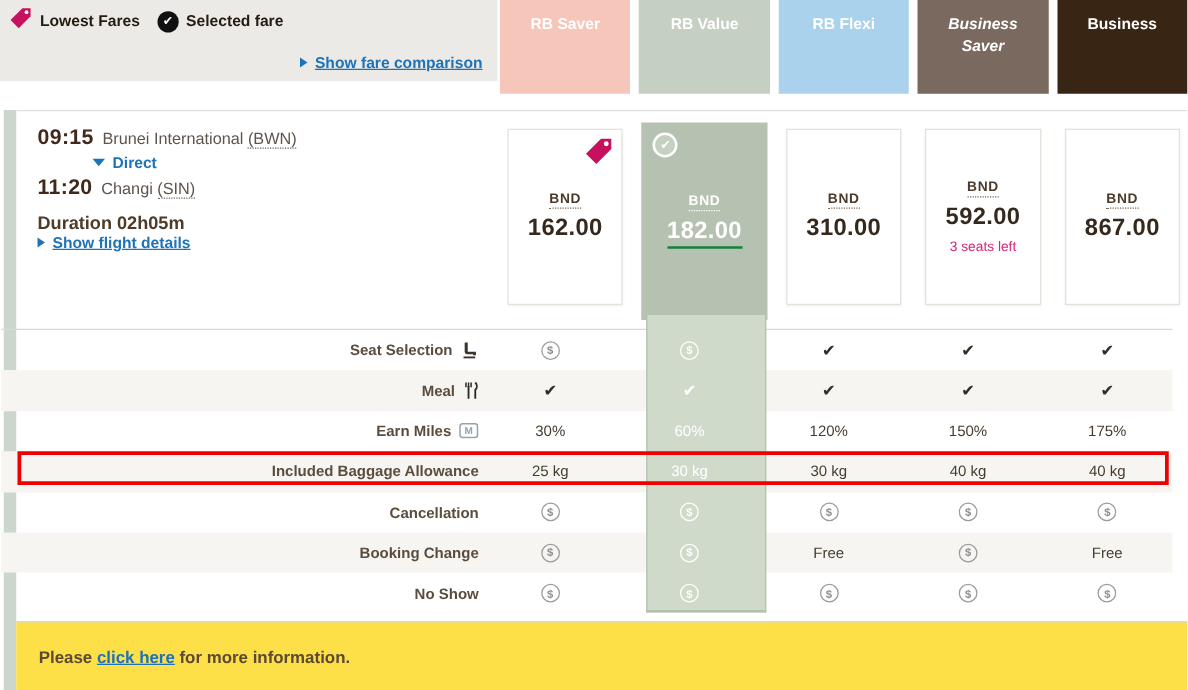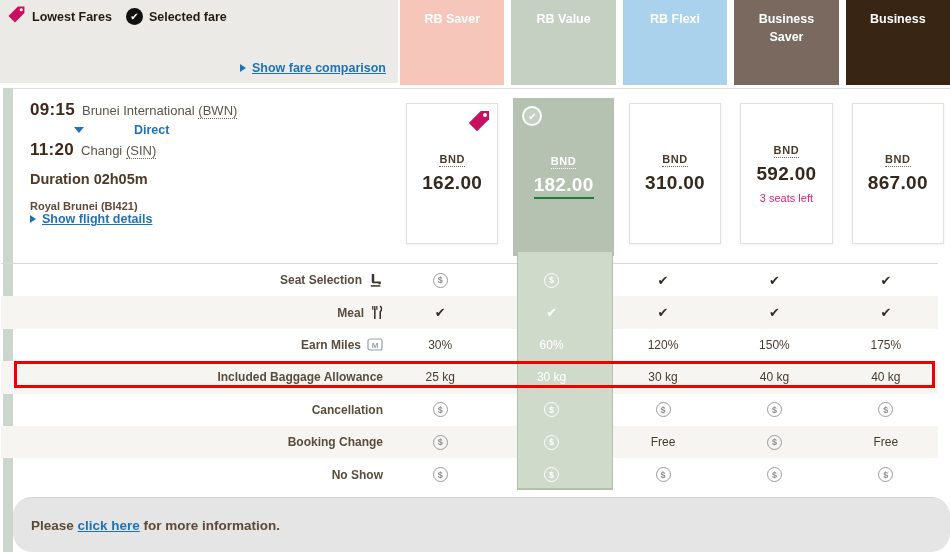--- a/index.html
+++ b/index.html
@@ -1,41 +1,41 @@
 <!DOCTYPE html>
 <html><head>
 <meta charset="utf-8">
 <style>
   * { margin:0; padding:0; box-sizing:border-box; }
   html,body { width:950px; height:552px; background:#fff; font-family:"Liberation Sans",sans-serif; position:relative; overflow:hidden; }
 
   
-  .header-left { position:absolute; left:0; top:0; width:398px; height:83px; background:#eceae6; }
+  .header-left { position:absolute; left:0; top:0; width:398px; height:65px; background:#eceae6; }
   .legend { position:absolute; left:7px; top:5px; display:flex; align-items:center; gap:6px; }
   .legend-label { font-size:12.5px; font-weight:bold; color:#241c12; }
   .legend-check { width:17px; height:17px; border-radius:50%; background:#111; color:#fff; font-size:10px;
                   display:flex; align-items:center; justify-content:center; margin-left:8px; }
   .compare-link-row { position:absolute; right:12px; bottom:8px; display:flex; align-items:center; gap:6px; }
   .tri-right { width:0; height:0; border-top:4px solid transparent; border-bottom:4px solid transparent; border-left:6px solid #1e73b8; }
   .tri-down  { width:0; height:0; border-left:5px solid transparent; border-right:5px solid transparent; border-top:6px solid #1e73b8; }
   .blue-link { color:#1e73b8; font-weight:bold; font-size:12.5px; text-decoration:underline; cursor:pointer; }
 
-  .tiles { position:absolute; left:400px; top:0; width:550px; height:85px; display:flex; gap:7px; }
+  .tiles { position:absolute; left:400px; top:0; width:550px; height:75px; display:flex; gap:7px; }
   .tile { flex:1; color:#fff; font-weight:bold; font-size:12.5px; text-align:center; padding:10px 16px 0 16px; line-height:1.45; }
 
   
   .green-strip { position:absolute; left:3px; top:88px; width:10px; height:464px; background:#cbd6cc; }
   .main-top-line { position:absolute; left:13px; top:88px; width:937px; border-top:1px solid #e2dfda; }
 
   .flight { position:absolute; left:30px; top:100px; width:360px; }
   .time { font-size:17px; font-weight:bold; color:#40281a; letter-spacing:.3px; }
   .airport { font-size:13px; color:#5d544a; margin-left:7px; }
   .code { border-bottom:1px dotted #6f665c; }
   .direct-row { display:flex; align-items:center; gap:6px; margin:3px 0 3px 44px; }
-  .direct-label { color:#1e73b8; font-weight:bold; font-size:12.5px;margin-left:44px; }
+  .direct-label { color:#1e73b8; font-weight:bold; font-size:12.5px; }
   .duration-row { margin-top:11px; font-size:14.5px; font-weight:bold; color:#4e3b28; }
   .carrier-row { margin-top:13px; font-size:11px; font-weight:bold; color:#5d4a38; }
   .details-row { display:flex; align-items:center; gap:6px; }
 
   
   .cards { position:absolute; left:400px; top:96px; width:550px; height:156px; display:flex; gap:7px; }
   .card-col { flex:1; position:relative; }
   .card { position:absolute; left:6px; right:6px; top:7px; bottom:8px; background:#fff;
           border:1px solid #e4e1da; box-shadow:0 1px 2px rgba(0,0,0,.07);
           display:flex; flex-direction:column; align-items:center; justify-content:center; cursor:pointer; }
@@ -64,22 +64,22 @@
   .val { font-size:12px; color:#463c2e; }
   .chk { font-size:13px; color:#332d24; }
   .fee-icon { width:15px; height:15px; border:1px solid #9b9b9b; border-radius:50%; color:#8d8d8d; font-size:9px;
               display:flex; align-items:center; justify-content:center; font-weight:bold; }
   .tcell.sel .val, .tcell.sel .chk { color:#fff; }
   .tcell.sel .fee-icon { border-color:#fff; color:#fff; }
 
   .red-box { position:absolute; left:14px; top:361px; width:921px; height:27px; border:3px solid #ee0000; z-index:3; pointer-events:none; }
 
   
-  .footer { position:absolute; left:13px; top:497px; width:937px; height:55px; background:#e5e5e5; border-top:1px solid #d8d5d0;
-            display:flex; align-items:center; padding-left:18px;border-radius:19px; }
+  .footer { position:absolute; left:13px; top:497px; width:937px; height:55px; background:#fde047; border-top:1px solid #d8d5d0;
+            display:flex; align-items:center; padding-left:18px; }
   .footer-text { font-size:13.5px; font-weight:bold; color:#5c4a36; }
   .footer-text .blue-link { font-size:13.5px; }
 
   .row-icon svg { display:block; }
 </style>
 </head>
 <body>
 
 <div class="header-left">
   <div class="legend">
@@ -96,40 +96,39 @@
   <div class="compare-link-row">
     <span class="tri-right"></span>
     <span class="blue-link">Show fare comparison</span>
   </div>
 </div>
 
 <div class="tiles">
     <div class="tile" style="background: rgb(246, 198, 186);">RB Saver</div>
     <div class="tile" style="background: rgb(197, 208, 195);">RB Value</div>
     <div class="tile" style="background: rgb(170, 210, 236);">RB Flexi</div>
-    <div class="tile" style="background: rgb(122, 105, 94);">Business Saver</div>
+    <div class="tile" style="background: rgb(122, 105, 94); font-style: italic;">Business Saver</div>
     <div class="tile" style="background: rgb(56, 37, 20);">Business</div>
   </div>
 
 <div class="green-strip"></div>
 <div class="main-top-line"></div>
 
 <div class="flight">
   <div>
     <span class="time">09:15</span><span class="airport"><span>Brunei International</span> <span class="code">(BWN)</span></span>
   </div>
   <div class="direct-row">
     <span class="tri-down"></span>
     <span class="direct-label">Direct</span>
   </div>
   <div>
     <span class="time">11:20</span><span class="airport"><span>Changi</span> <span class="code">(SIN)</span></span>
   </div>
   <div class="duration-row">Duration 02h05m</div>
-  <div class="carrier-row">Royal Brunei (BI421)</div>
   <div class="details-row">
     <span class="tri-right"></span>
     <span class="blue-link">Show flight details</span>
   </div>
 </div>
 
 <div class="cards">
     <div class="card-col">
       <div class="card">
         <span class="card-tag"><svg width="24" height="24" viewBox="0 0 16 16">

